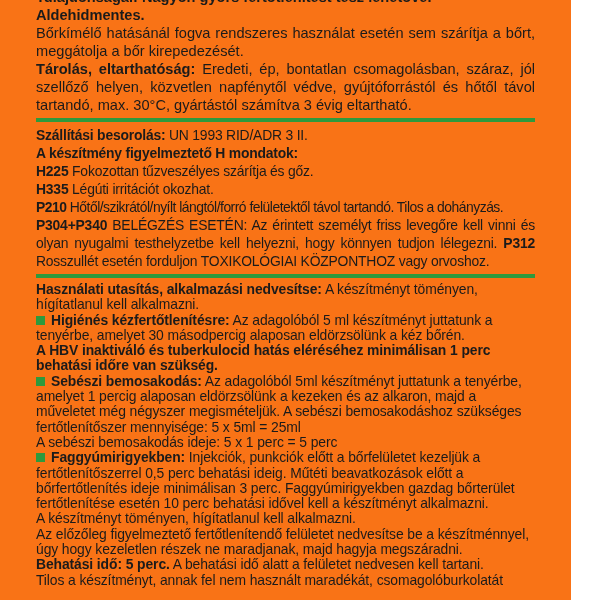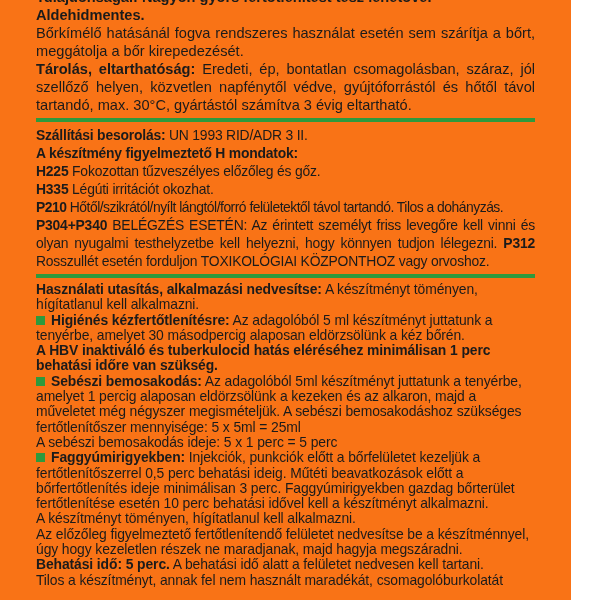--- a/index.html
+++ b/index.html
@@ -52,21 +52,21 @@
     <p class="clip-top"><span class="b">Tulajdonságai: Nagyon gyors fertőtlenítést tesz lehetővé. Aldehidmentes.</span></p>
     <p class="just"><span>Bőrkímélő hatásánál fogva rendszeres használat esetén sem szárítja a bőrt, meggátolja a bőr kirepedezését.</span></p>
     <p class="just"><span class="b">Tárolás, eltarthatóság:</span><span> Eredeti, ép, bontatlan csomagolásban, száraz, jól szellőző helyen, közvetlen napfénytől védve, gyújtóforrástól és hőtől távol tartandó, max. 30°C, gyártástól számítva 3 évig eltartható.</span></p>
   </section>
 
   <div class="sep"></div>
 
   <section class="zone-b">
     <p class="oneline"><span class="b">Szállítási besorolás:</span><span> UN 1993 RID/ADR 3 II.</span></p>
     <p class="oneline"><span class="b">A készítmény figyelmeztető H mondatok:</span></p>
-    <p class="oneline"><span class="b">H225</span><span> Fokozottan tűzveszélyes előzőleg és gőz.</span></p>
+    <p class="oneline"><span class="b">H225</span><span> Fokozottan tűzveszélyes szárítja és gőz.</span></p>
     <p class="oneline"><span class="b">H335</span><span> Légúti irritációt okozhat.</span></p>
     <p class="oneline tight"><span class="b">P210</span><span> Hőtől/szikrától/nyílt lángtól/forró felületektől távol tartandó. Tilos a dohányzás.</span></p>
     <p class="just"><span class="b">P304+P340</span><span> BELÉGZÉS ESETÉN: Az érintett személyt friss levegőre kell vinni és olyan nyugalmi testhelyzetbe kell helyezni, hogy könnyen tudjon lélegezni. </span><span class="b">P312</span><span> Rosszullét esetén forduljon TOXIKOLÓGIAI KÖZPONTHOZ vagy orvoshoz.</span></p>
   </section>
 
   <div class="sep"></div>
 
   <section class="zone-c">
     <p><span class="b">Használati utasítás, alkalmazási nedvesítse:</span><span> A készítményt töményen, hígítatlanul kell alkalmazni.</span></p>
     <p><span class="bullet"></span><span class="b">Higiénés kézfertőtlenítésre:</span><span> Az adagolóból 5 ml készítményt juttatunk a tenyérbe, amelyet 30 másodpercig alaposan eldörzsölünk a kéz bőrén.</span></p>

